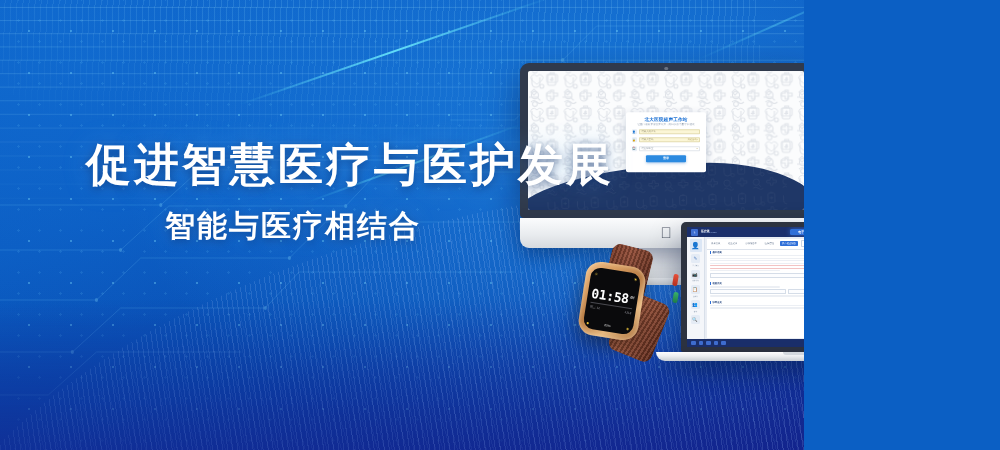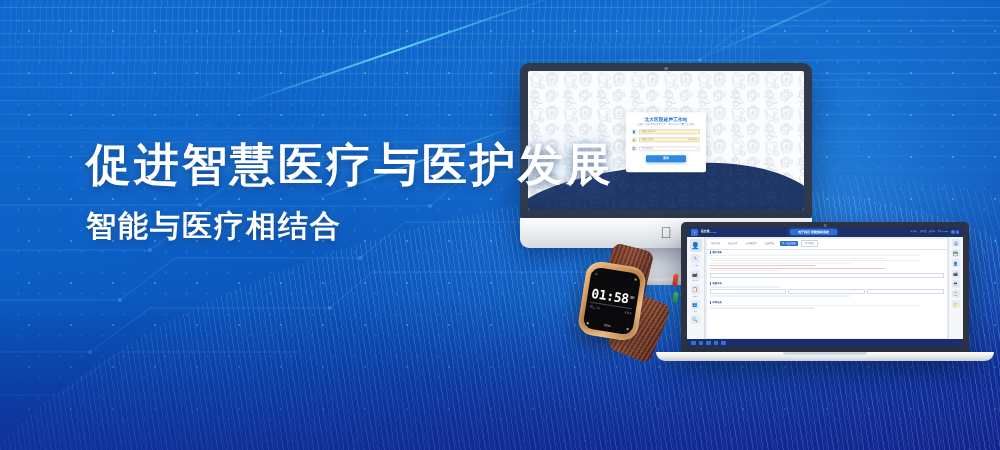--- a/index.html
+++ b/index.html
@@ -2,21 +2,21 @@
 <html><head>
 <meta charset="utf-8">
 <style>
   html,body{margin:0;padding:0;}
   body{
     width:1000px;height:450px;overflow:hidden;
     font-family:"Liberation Sans","DejaVu Sans",sans-serif;
     background:#0b5fc4;
   }
   #banner{
-    position:relative;width:1000px;height:450px;overflow:hidden;
+    position:relative;width:804px;height:450px;overflow:hidden;
     background:
       radial-gradient(ellipse 820px 520px at 78% 34%, rgba(40,150,240,.55) 0%, rgba(40,150,240,0) 62%),
       radial-gradient(ellipse 700px 460px at 12% 12%, rgba(20,115,215,.50) 0%, rgba(20,115,215,0) 60%),
       linear-gradient(160deg,#0d63c9 0%,#0b5cc2 34%,#0a4fb4 62%,#12309a 88%,#16258e 100%);
   }
 
   
   .layer{position:absolute;inset:0;pointer-events:none;}
 
   .dotgrid{
@@ -91,21 +91,21 @@
   .cyanstreak.c{left:690px;top:22px;width:180px;transform:rotate(-24deg);opacity:.35;}
 
   
   .copy{position:absolute;left:86px;top:140px;width:420px;z-index:6;}
   .title{
     font-size:45px;font-weight:700;letter-spacing:3px;color:#ffffff;
     line-height:1.12;white-space:nowrap;
     text-shadow:0 2px 10px rgba(2,28,86,.55), 0 0 26px rgba(120,200,255,.35);
   }
   .subtitle{
-    margin-top:16px;text-align:left;padding-right:6px;
+    margin-top:16px;text-align:center;padding-right:6px;
     font-size:30px;font-weight:700;letter-spacing:2px;color:#ffffff;
     text-shadow:0 2px 9px rgba(2,28,86,.5), 0 0 20px rgba(120,200,255,.3);
   }
 
   
   .imac{position:absolute;left:520px;top:63px;width:292px;z-index:5;}
   .imac-bezel{
     width:292px;height:155px;background:#303a4c;border-radius:9px 9px 4px 4px;
     padding:8px 8px 0 8px;box-sizing:border-box;
     box-shadow:0 14px 34px rgba(3,20,60,.45);position:relative;

